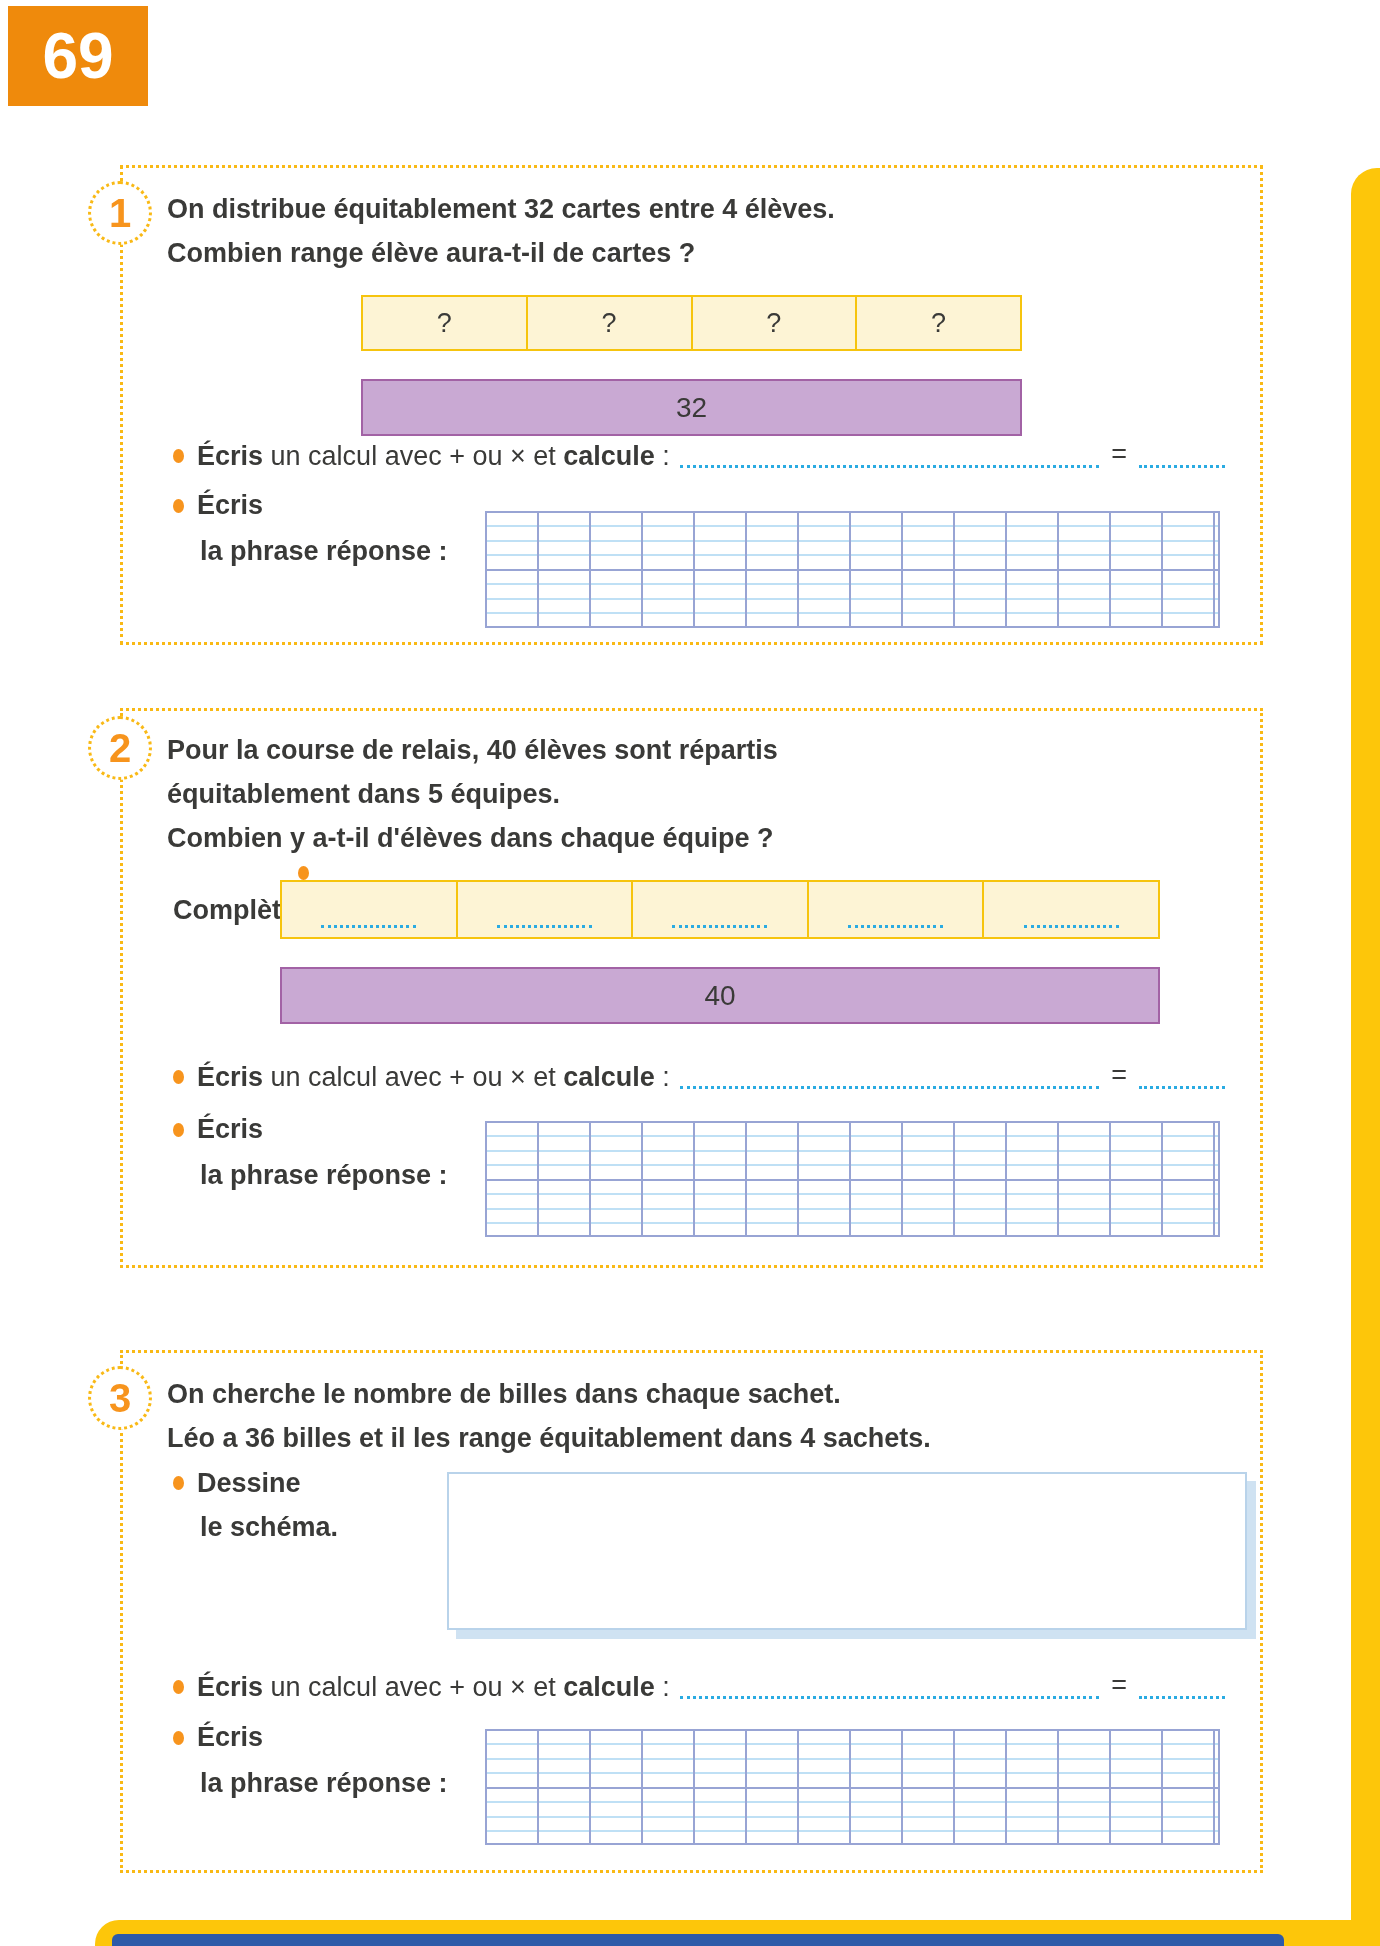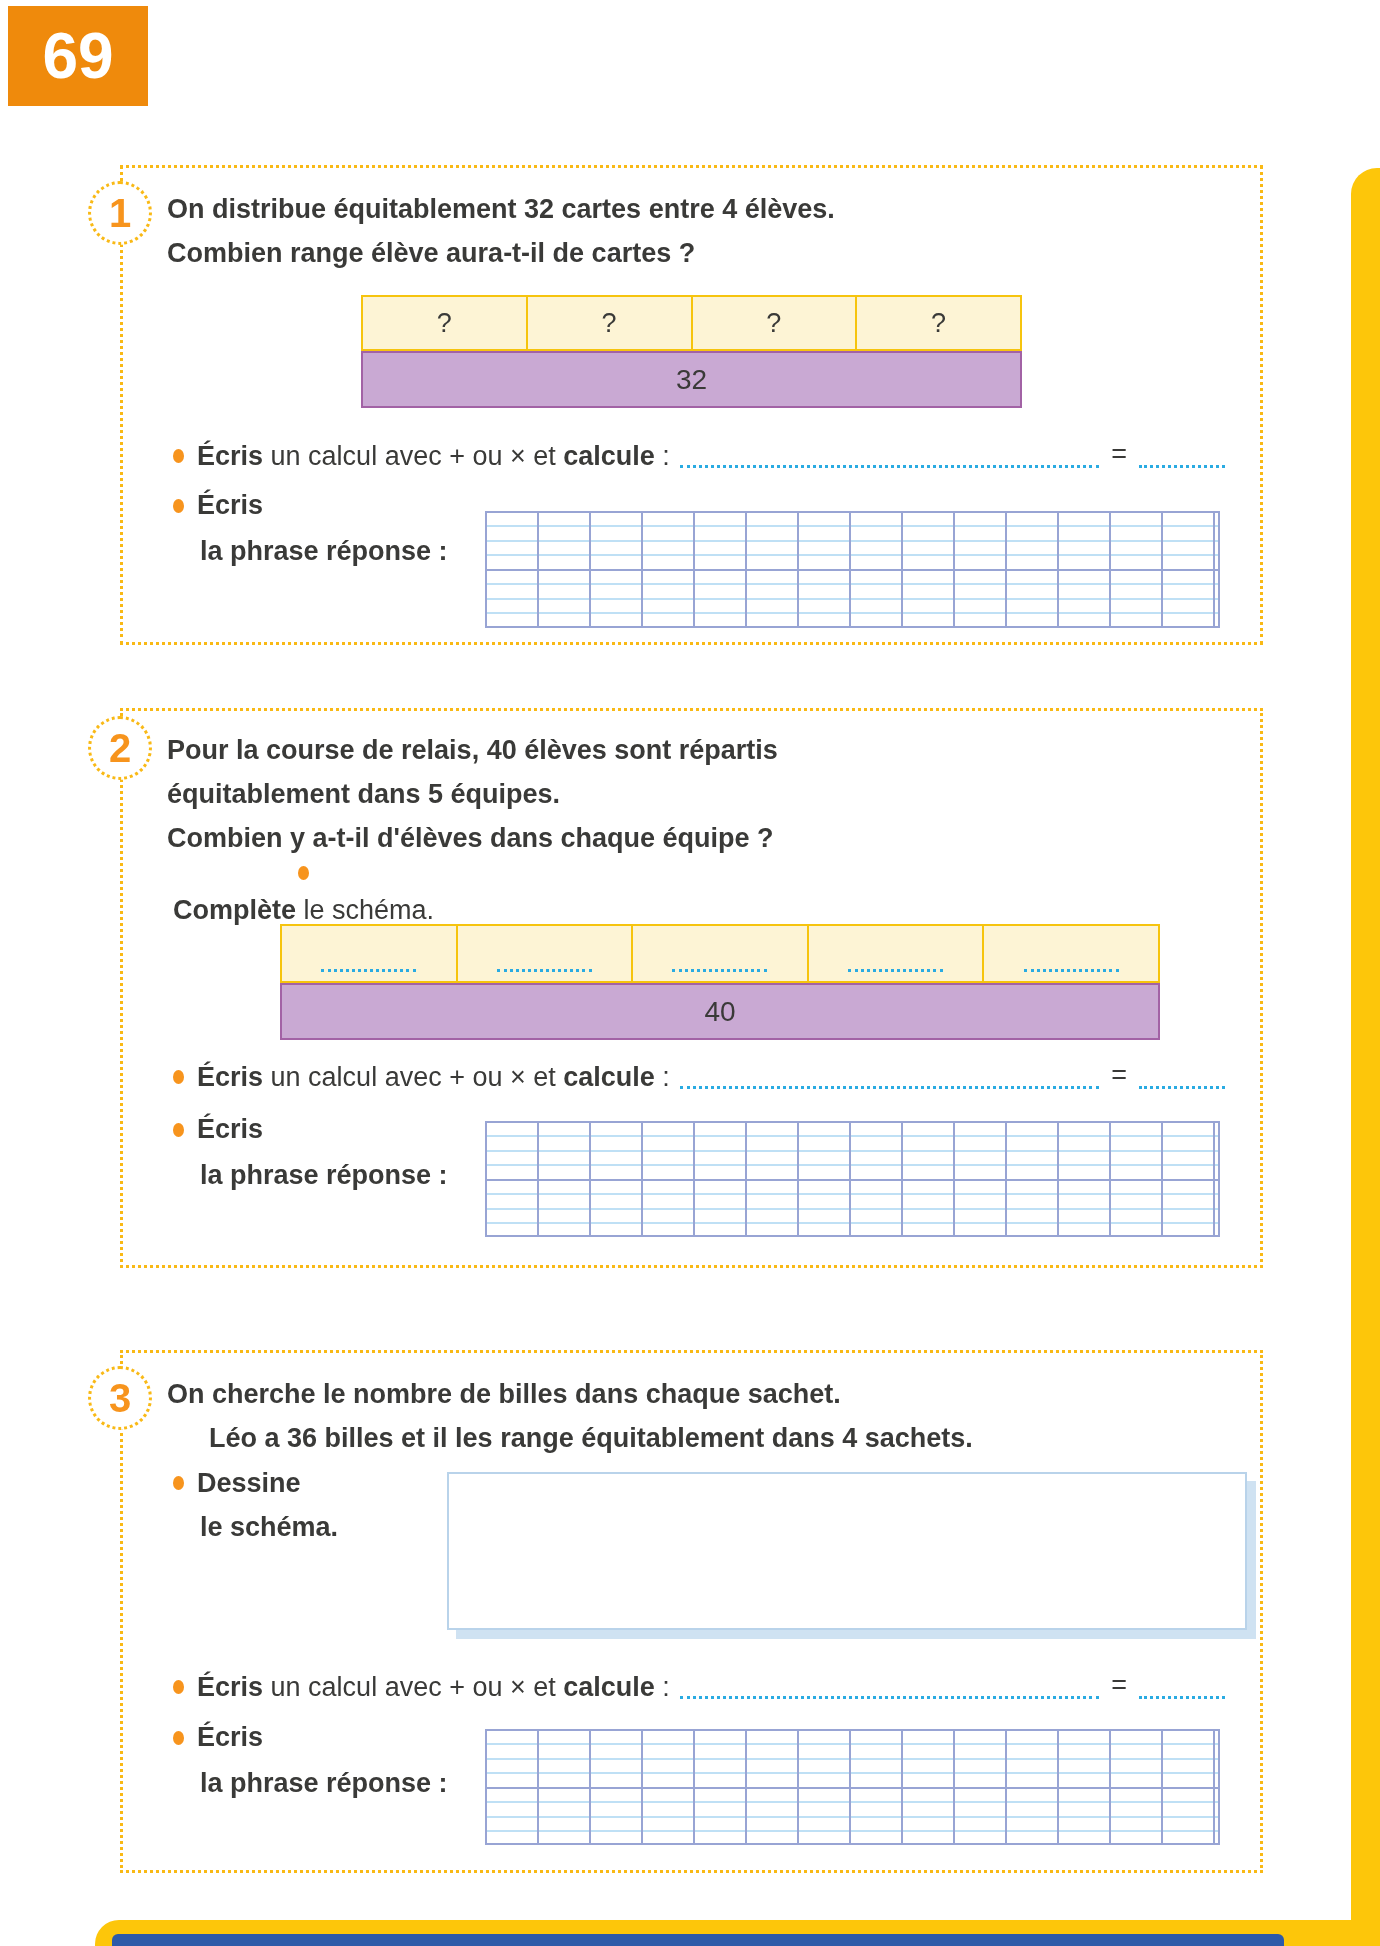--- a/index.html
+++ b/index.html
@@ -46,31 +46,31 @@
   #num1 { top:181px; } #num2 { top:716px; } #num3 { top:1366px; }
   
   .tline { position:absolute; left:167px; font-size:27px; line-height:34px; white-space:nowrap;font-weight:bold; }
   .brow  { position:absolute; left:173px; display:flex; align-items:center; gap:13px;
            font-size:27px; line-height:34px; white-space:nowrap; }
   .bold  { font-weight:bold; }
   .bullet { width:11px; height:14px; border-radius:50%; background:#f7941d; flex:0 0 auto; }
   
   .diagram { position:absolute; }
   #diag1 { left:361px; top:295px; width:661px; }
-  #diag2 { left:280px; top:924px; width:880px; }
+  #diag2 { left:280px; top:880px; width:880px; }
   .d-row  { display:flex; border:2px solid #f6c40e; background:#fdf4d5; }
   #diag1 .d-row { height:56px; } #diag2 .d-row { height:59px; }
   .d-cell { flex:1; display:flex; align-items:center; justify-content:center;
             font-size:27px; color:#3a3a38; }
   .d-cell + .d-cell { border-left:2px solid #f6c40e; }
   .d-cell.write { align-items:flex-end; }
   .ph { width:95px; border-bottom:3px dotted #2aabe2; margin-bottom:9px; }
   .d-total {
     height:57px; border:2px solid #a262a5; background:#c9a9d3;
-    display:flex; align-items:center; justify-content:center; font-size:28px;
+    display:flex; align-items:center; justify-content:center; font-size:28px;margin-top:28px;
   }
   
   .calc-row { position:absolute; left:173px; width:1052px; display:flex;
               align-items:flex-end; font-size:27px; line-height:34px; white-space:nowrap; }
   .calc-row .bullet { margin:0 13px 10px 0; }
   .dotline { border-bottom:3px dotted #2aabe2; height:0; }
   .dotline.long  { flex:1; margin:0 0 5px 10px; }
   .dotline.short { width:86px; margin:0 0 5px 0; }
   .eq { margin:0 12px 2px 12px; }
   #calc1 { top:437px; } #calc2 { top:1058px; } #calc3 { top:1668px; }
@@ -185,21 +185,21 @@
     <span>Écris</span>
   </div>
   <div class="tline" id="phrase2">la phrase réponse :</div>
   <div class="wgrid" id="grid2"></div>
 
   <section class="pbox" id="box3"></section>
   <div class="num-circle" id="num3">
     <span>3</span>
   </div>
   <div class="tline" style="top:1377px;">On cherche le nombre de billes dans chaque sachet.</div>
-  <div class="tline" style="top:1421px;margin-left:42px;">Léo a 36 billes et il les range équitablement dans 4 sachets.</div>
+  <div class="tline" style="top:1421px;">Léo a 36 billes et il les range équitablement dans 4 sachets.</div>
 
   <div class="brow" style="top:1466px;gap:13px;">
     <span class="bullet"></span>
     <span class="bold">Dessine</span>
   </div>
   <div class="tline" style="top:1510px; left:200px;">le schéma.</div>
   <div class="drawbox"></div>
 
   <div class="calc-row" id="calc3">
     <span class="bullet"></span>

